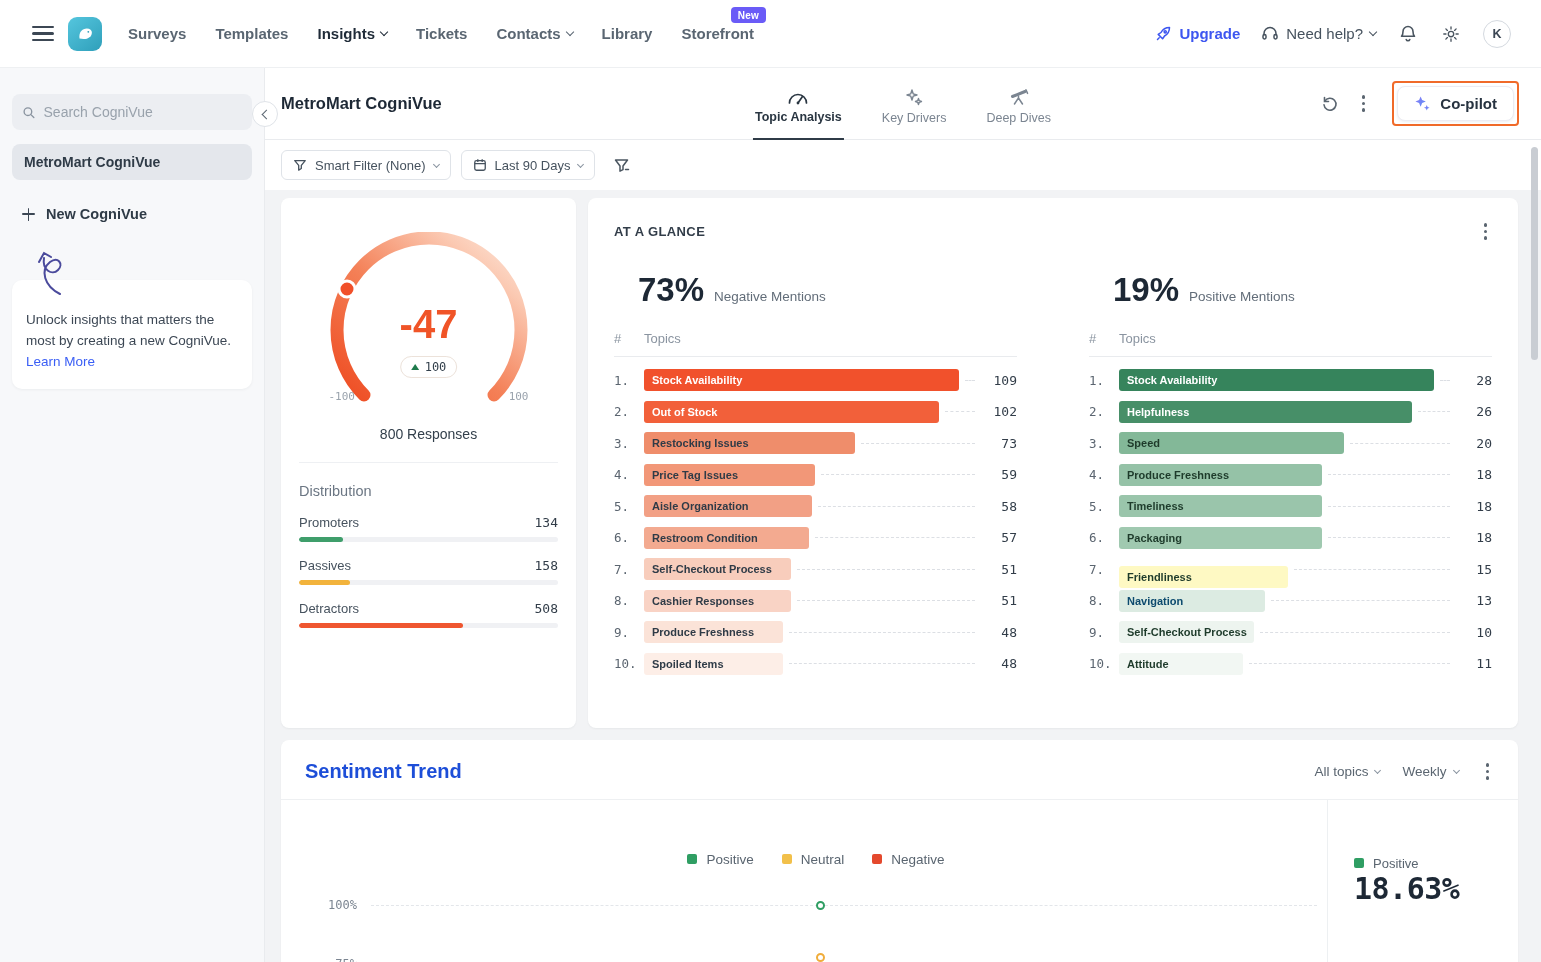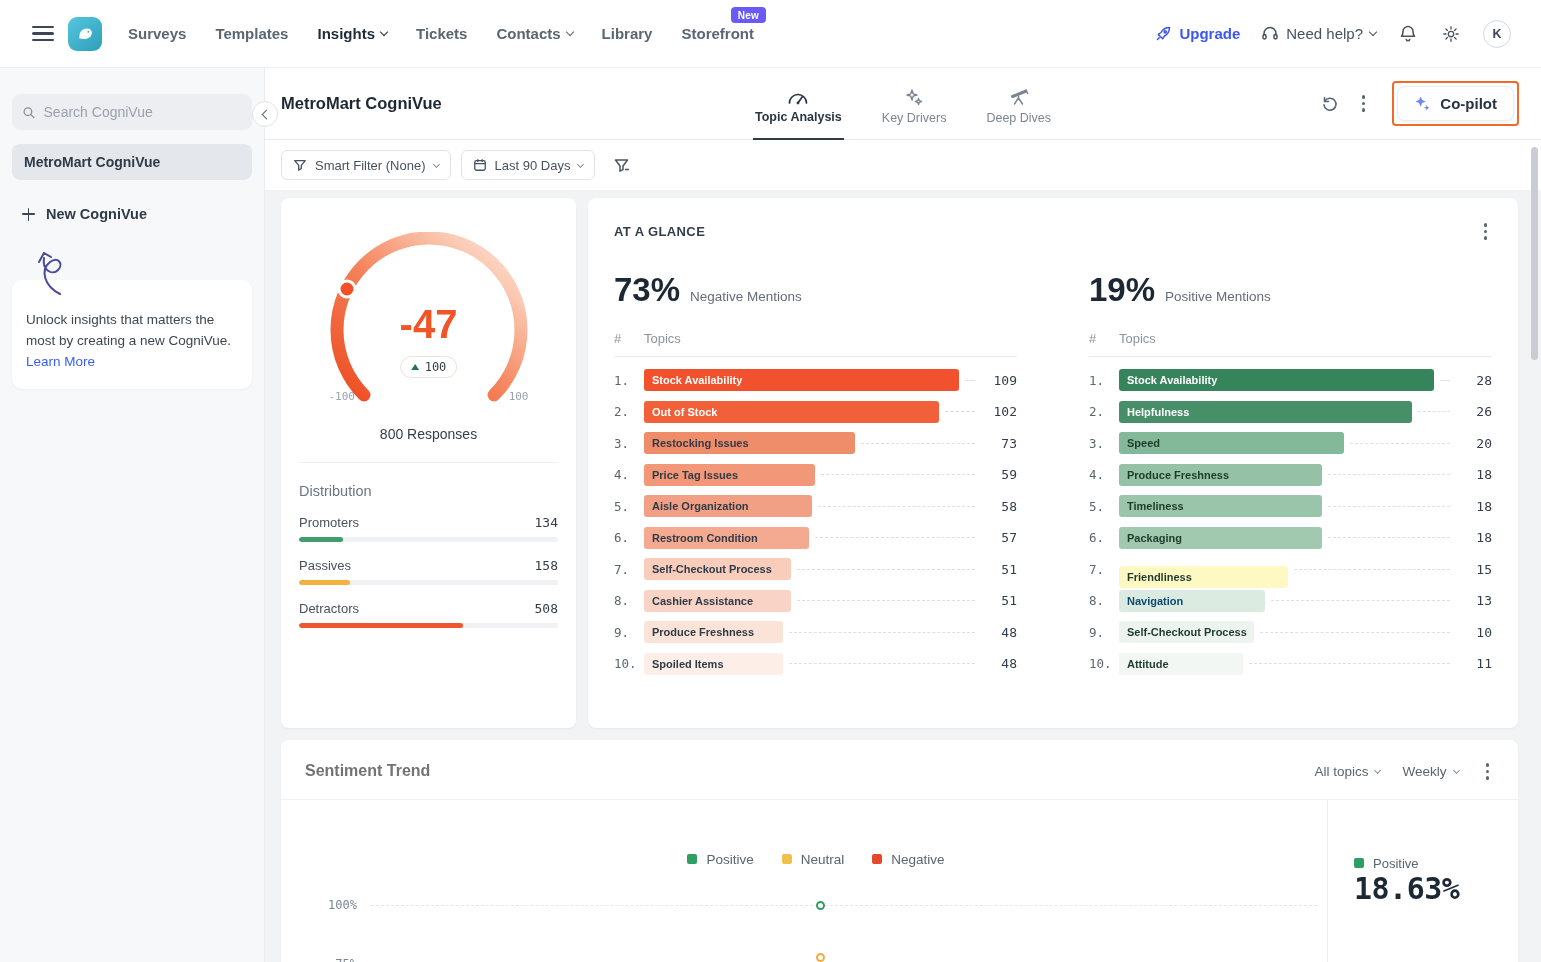--- a/index.html
+++ b/index.html
@@ -84,38 +84,38 @@
   .dist-title { font-size:14.5px; font-weight:400; color:#6b7683; margin-top:20px; }
   .dist-row { margin-top:16px; }
   .dist-top { display:flex; justify-content:space-between; font-size:13px; color:#46525e; margin-bottom:7px; }
   .dist-val { font-family:"DejaVu Sans Mono",monospace; color:#323d49; }
   .dist-track { height:5px; border-radius:3px; background:#f0f1f4; overflow:hidden; }
   .dist-fill { height:100%; border-radius:3px; }
 
   
   .glance-card { flex:1; height:530px; padding:20px 26px; min-width:0; }
   .glance-cols { display:grid; grid-template-columns:1fr 1fr; column-gap:72px; margin-top:26px; }
-  .pct-row { display:flex; align-items:baseline; gap:10px; }
+  .pct-row { display:flex; align-items:baseline; gap:10px;margin-left:24px; }
   .pct { font-size:33px; font-weight:700; color:#1d2835; }
   .pct-label { font-size:13.5px; color:#626d79; }
   .list-header { display:flex; margin-top:22px; padding-bottom:10px; border-bottom:1px solid #e9ebee; font-size:13px; color:#8a94a0; }
   .h-rank { width:30px; }
   .topic-list { margin-top:8px; }
   .topic-row { display:flex; align-items:center; height:31.5px; }
   .rank { width:30px; font-size:12.5px; color:#5b6570; }
   .bar-zone { flex:1; display:flex; align-items:center; min-width:0; }
   .bar { height:22px; border-radius:3px; display:flex; align-items:center; padding:0 8px; flex-shrink:0; }
   .bar-label { font-size:11px; font-weight:700; white-space:nowrap; }
   .leader { flex:1; border-top:1px dashed #dcdfe4; margin:0 8px 0 6px; }
   .t-val { width:34px; text-align:right; font-size:13px; color:#323d49; }
 
   
   .sentiment-card { margin-top:12px; height:370px; padding:18px 0 0; display:flex; flex-direction:column; }
   .sent-head { display:flex; align-items:center; padding:0 24px 14px; border-bottom:1px solid #eef0f2; }
-  .sent-title { font-size:16px; font-weight:700; color:#737373; }
+  .sent-title { font-size:20px; font-weight:700; color:#1d4ed8; }
   .sent-controls { margin-left:auto; display:flex; align-items:center; gap:22px; }
   .sent-dd { display:flex; align-items:center; gap:7px; background:none; border:0; font-size:13.5px; color:#5a6570; }
   .sent-dd .chev { width:5px; height:5px; margin-top:-2px; color:#8a94a0; }
   .chart-wrap { display:flex; flex:1; }
   .plot { flex:1; position:relative; margin-left:24px; }
   .legend { position:absolute; top:52px; left:0; right:0; display:flex; justify-content:center; gap:28px; }
   .legend-item { display:flex; align-items:center; gap:9px; font-size:13.5px; color:#5a6570; }
   .sq { width:10px; height:10px; border-radius:2px; display:inline-block; }
   .ytick { position:absolute; width:52px; text-align:right; font-size:12px; color:#7b8591; }
   .yt0 { top:98px; left:0; } .yt1 { top:157px; left:0; }
@@ -497,21 +497,21 @@
                         </div>
                         <div class="leader"></div>
                       </div>
                       <span class="t-val mono">51</span>
                     </div>
 
                     <div class="topic-row">
                       <span class="rank mono">8.</span>
                       <div class="bar-zone">
                         <div class="bar" style="background: rgb(249, 211, 197); color: rgb(47, 59, 71); width: calc(46.79% - 11.2296px);">
-                          <span class="bar-label">Cashier Assistance</span>
+                          <span class="bar-label">Cashier Responses</span>
                         </div>
                         <div class="leader"></div>
                       </div>
                       <span class="t-val mono">51</span>
                     </div>
 
                     <div class="topic-row">
                       <span class="rank mono">9.</span>
                       <div class="bar-zone">
                         <div class="bar" style="background: rgb(251, 227, 216); color: rgb(47, 59, 71); width: calc(44.04% - 10.5696px);">

